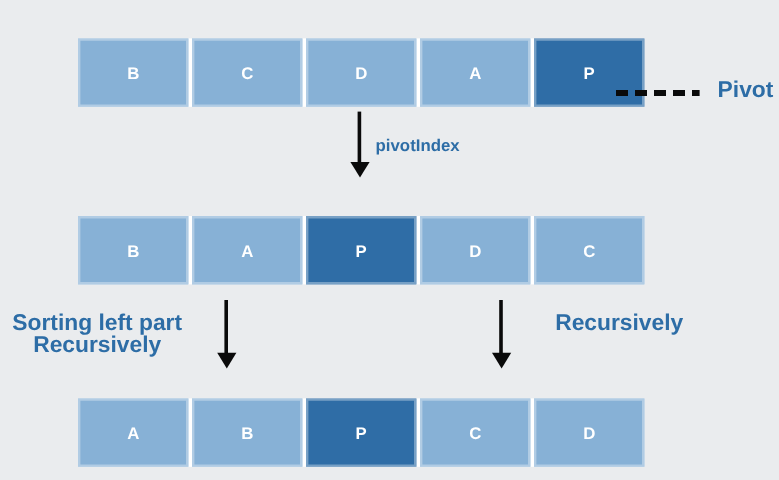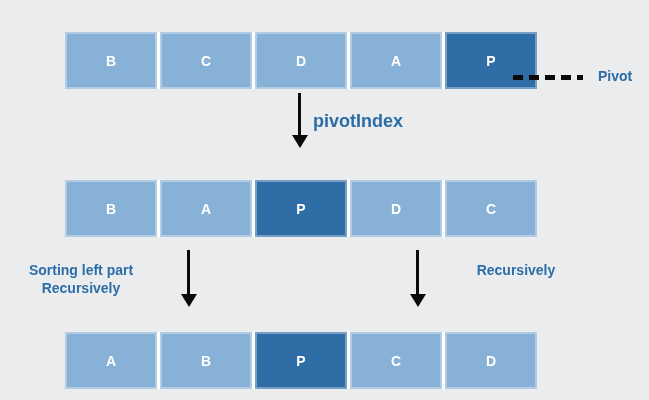--- a/index.html
+++ b/index.html
@@ -50,25 +50,25 @@
     width: 0; height: 0;
     border-left: 8px solid transparent;
     border-right: 8px solid transparent;
     border-top: 13px solid var(--arrow, #0a0a0a);
   }
 
   .label {
     position: absolute;
     color: var(--label-text, #2d6da6);
     font-weight: bold;
-    font-size: 14px;
+    font-size: 19px;
     line-height: 18px;
     white-space: nowrap;
   }
-  .label.small { font-size: 18px; }
+  .label.small { font-size: 14px; }
   .label.two-line { text-align: center; white-space: normal; }
 
   .dashed-line {
     position: absolute;
     height: 5px;
     background: repeating-linear-gradient(
       90deg,
       var(--arrow, #0a0a0a) 0 10px,
       transparent 10px 16px
     );

